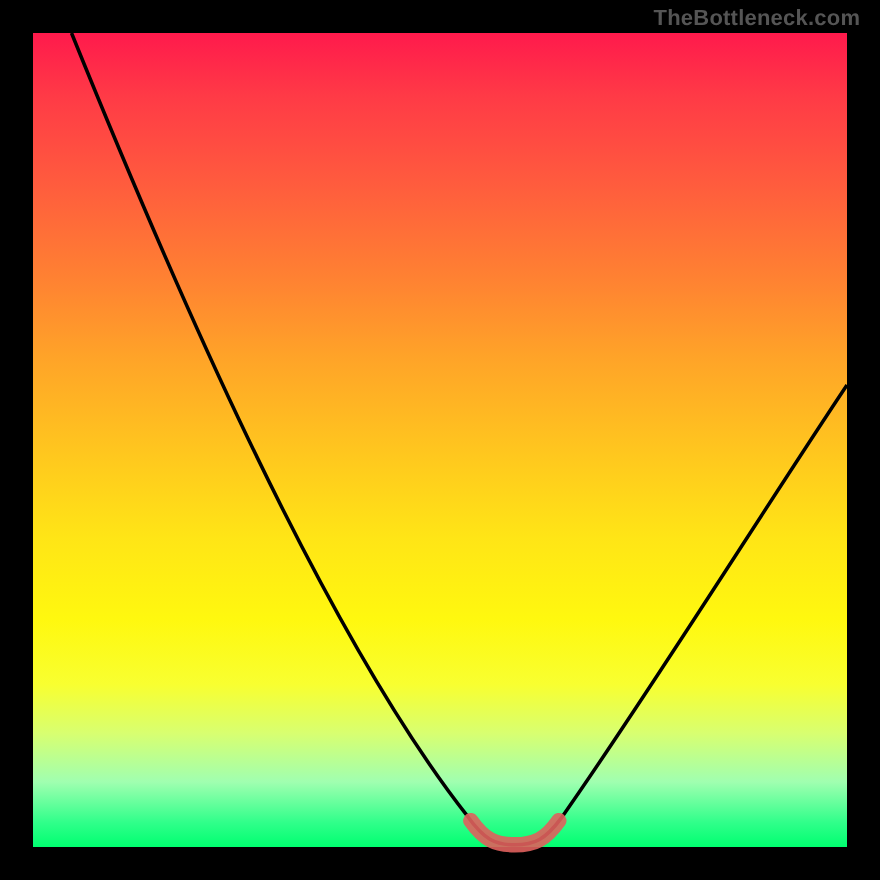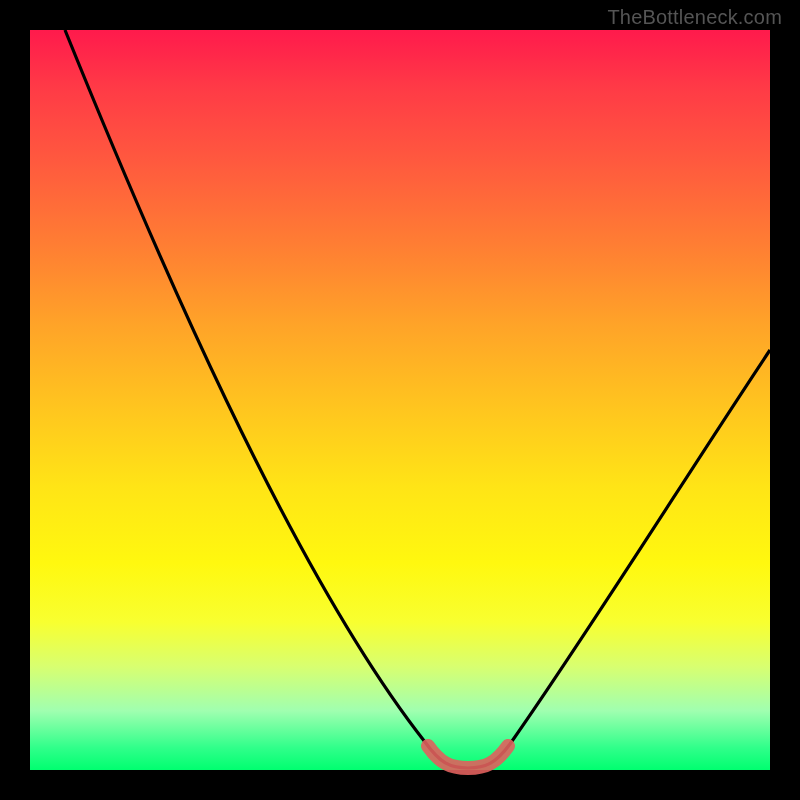--- a/index.html
+++ b/index.html
@@ -10,21 +10,21 @@
     background: #000;
     position: relative;
     font-family: Arial, sans-serif;
   }
   .watermark {
     position: absolute;
     top: 6px;
     right: 18px;
     color: #555;
     font-size: 20px;
-    font-weight: 400;
+    font-weight: 700;
     z-index: 10;
     letter-spacing: 0.2px;
   }
   .frame {
     position: absolute;
     left: 30px;
     top: 30px;
     width: 740px;
     height: 740px;
     background: linear-gradient(to bottom,

